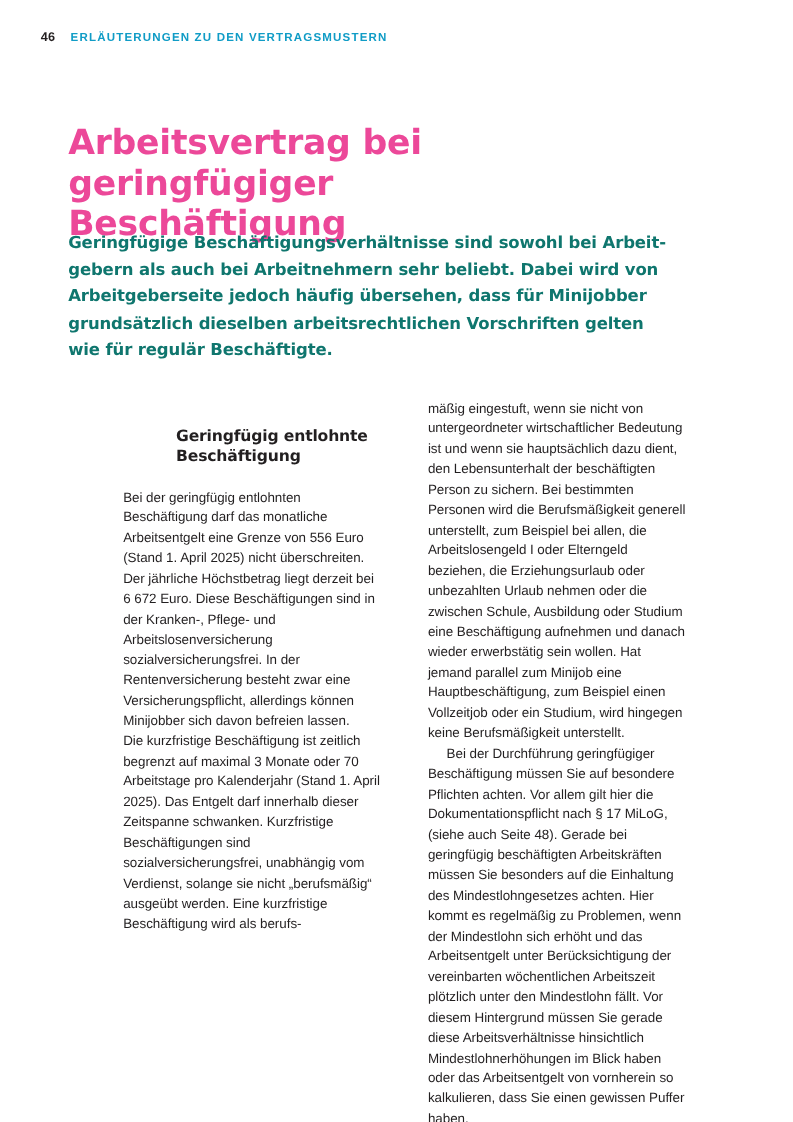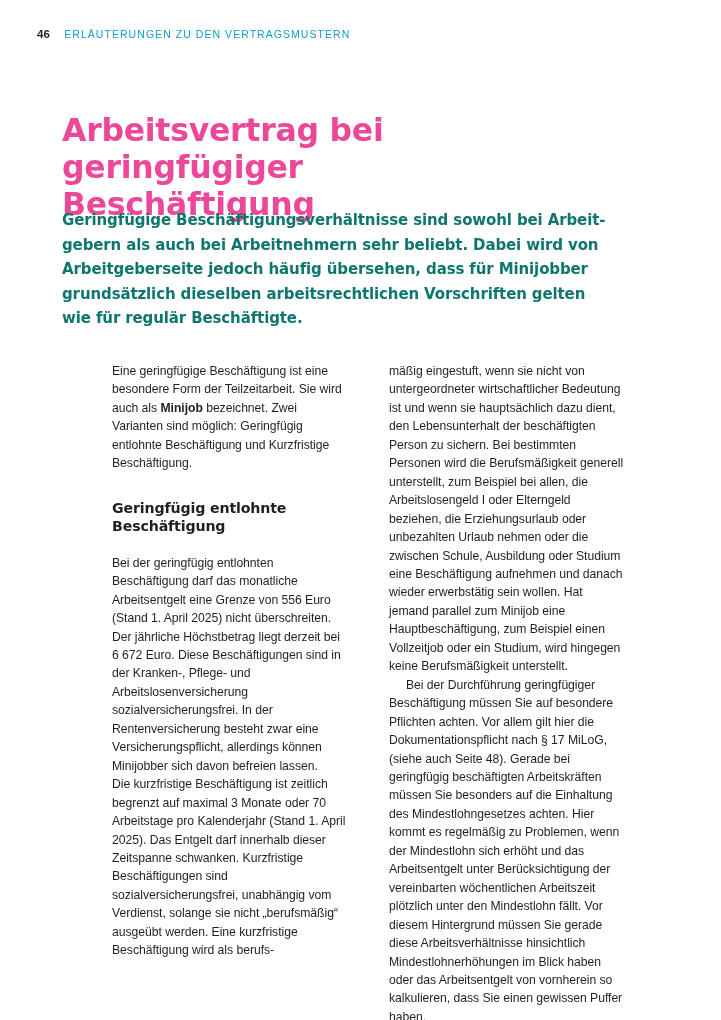--- a/index.html
+++ b/index.html
@@ -36,21 +36,21 @@
     gap: 14px;
   }
   .folio {
     font-size: 11.5px;
     font-weight: bold;
     color: #231f20;
     letter-spacing: 0.2px;
   }
   .running-title {
     font-size: 10.5px;
-    font-weight: normal;
+    font-weight: bold;
     color: #109CC6;
     letter-spacing: 1.05px;
     text-transform: uppercase;
     white-space: nowrap;
   }
 
   
   .title-block {
     position: absolute;
     top: 112px;
@@ -117,21 +117,21 @@
     font-family: "DejaVu Sans", sans-serif;
     font-size: 14.2px;
     line-height: 18px;
     font-weight: bold;
     color: #221f20;
     letter-spacing: -0.15px;
     margin: 0;
     white-space: pre-line;
   }
   .sub-head.gap-before { margin-top: 26px; }
-  .sub-head.gap-after  { margin-bottom: 19px; }
+  .sub-head.gap-after  { margin-bottom: 19px; margin-left: 48px; }
 
   .sub-head.single { line-height: 19px; }
 
   b, strong { font-weight: bold; }
 </style>
 </head>
 <body>
 
 <div class="page">
 
@@ -148,21 +148,20 @@
   <p class="lede">Geringfügige Beschäftigungsverhältnisse sind sowohl bei Arbeit-
 gebern als auch bei Arbeitnehmern sehr beliebt. Dabei wird von
 Arbeitgeberseite jedoch häufig übersehen, dass für Minijobber
 grundsätzlich dieselben arbeitsrechtlichen Vorschriften gelten
 wie für regulär Beschäftigte.</p>
 
   <div class="columns">
 
     <div class="column">
 
-      <p class="body-p"><span>Eine geringfügige Beschäftigung ist eine besondere Form der Teilzeitarbeit. Sie wird auch als </span><b>Minijob</b><span> bezeichnet. Zwei Varianten sind möglich: Geringfügig entlohnte Beschäftigung und Kurzfristige Beschäftigung.</span></p>
 
       <h2 class="sub-head gap-before gap-after">Geringfügig entlohnte
 Beschäftigung</h2>
 
       <p class="body-p">Bei der geringfügig entlohnten Beschäftigung darf das monatliche Arbeitsentgelt eine Grenze von 556 Euro (Stand 1. April 2025) nicht überschreiten. Der jährliche Höchstbetrag liegt derzeit bei 6 672 Euro. Diese Beschäftigungen sind in der Kranken-, Pflege- und Arbeitslosenversicherung sozialversicherungsfrei. In der Rentenversicherung besteht zwar eine Versicherungspflicht, allerdings können Minijobber sich davon befreien lassen.</p>
 
 
       <p class="body-p">Die kurzfristige Beschäftigung ist zeitlich begrenzt auf maximal 3 Monate oder 70 Arbeitstage pro Kalenderjahr (Stand 1. April 2025). Das Entgelt darf innerhalb dieser Zeitspanne schwanken. Kurzfristige Beschäftigungen sind sozialversicherungsfrei, unabhängig vom Verdienst, solange sie nicht „berufsmäßig“ ausgeübt werden. Eine kurzfristige Beschäftigung wird als berufs-</p>
     </div>
 

